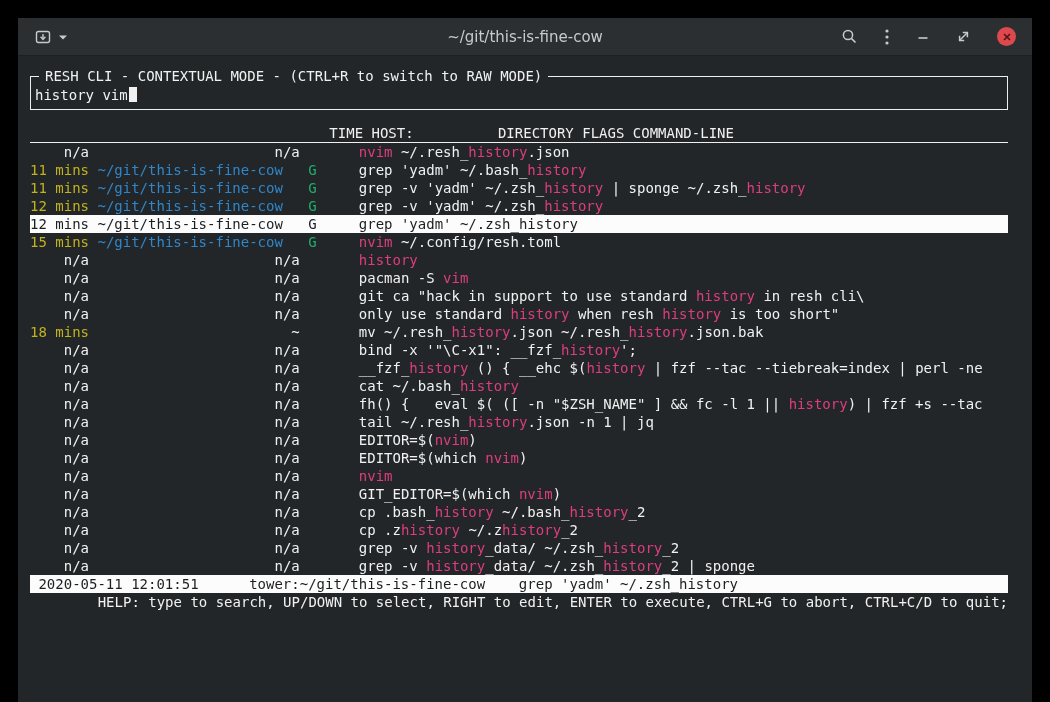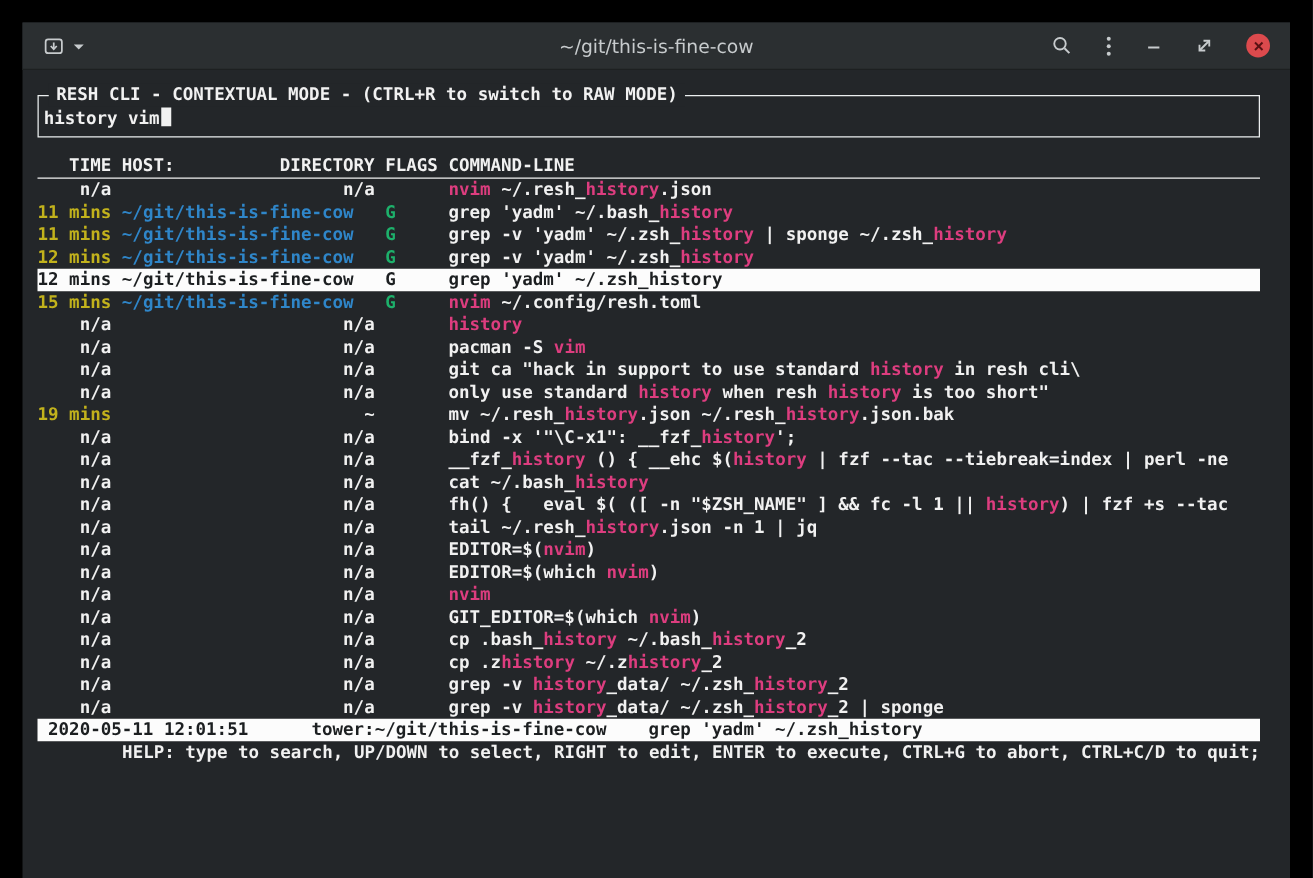--- a/index.html
+++ b/index.html
@@ -27,35 +27,35 @@
     width:19px;height:19px;border-radius:50%;background:var(--red,#dc4a4d);
     display:flex;align-items:center;justify-content:center;
   }
   
   .term{
     padding:10px 24px 0 12px;
     color:var(--fg,#f1f1f1);
   }
   .mono, .trow{
     font-family:"DejaVu Sans Mono","Liberation Mono",monospace;
-    font-size:14px;line-height:18px;font-weight:700;white-space:pre;
+    font-size:14px;line-height:18px;font-weight:400;white-space:pre;
   }
   .resh-box{
     position:relative;border:1px solid #eceff0;
     margin:10px 0 14px 0;padding:9px 6px 5px 4px;
   }
   .legend{
     position:absolute;top:-10px;left:8px;background:var(--termbg,#232629);
     padding:0 6px;
   }
   .cursor{
     display:inline-block;width:8px;height:15px;background:var(--fg,#f1f1f1);
     vertical-align:-2px;margin-left:1px;
   }
-  .thead{border-bottom:1px solid var(--fg,#f1f1f1);}
+  .thead{border-bottom:1px solid var(--fg,#f1f1f1);text-align:center;}
   .trow{height:18px;overflow:hidden;}
   .c-time{color:var(--yellow,#c2b21c);}
   .c-host{color:var(--host,#2f86c9);}
   .c-flags{color:var(--green,#1db16b);}
   .c-match{color:var(--match,#dd3d7f);}
   .selected{background:var(--selbg,#fcfcfc);}
   .selected span{color:var(--selfg,#1c1f21) !important;}
   .statusbar{
     background:var(--selbg,#fcfcfc);color:var(--selfg,#1c1f21);
   }
@@ -147,21 +147,21 @@
           <div class="trow"><span>    n/a</span><span> </span><span>                     n/a</span><span> </span><span>     </span><span> </span><span class="c-match">nvim</span><span> ~/.resh_</span><span class="c-match">history</span><span>.json</span></div>
           <div class="trow"><span class="c-time">11 mins</span><span> </span><span class="c-host">~/git/this-is-fine-cow</span><span>  </span><span> </span><span class="c-flags">G    </span><span> </span><span>grep 'yadm' ~/.bash_</span><span class="c-match">history</span></div>
           <div class="trow"><span class="c-time">11 mins</span><span> </span><span class="c-host">~/git/this-is-fine-cow</span><span>  </span><span> </span><span class="c-flags">G    </span><span> </span><span>grep -v 'yadm' ~/.zsh_</span><span class="c-match">history</span><span> | sponge ~/.zsh_</span><span class="c-match">history</span></div>
           <div class="trow"><span class="c-time">12 mins</span><span> </span><span class="c-host">~/git/this-is-fine-cow</span><span>  </span><span> </span><span class="c-flags">G    </span><span> </span><span>grep -v 'yadm' ~/.zsh_</span><span class="c-match">history</span></div>
           <div class="trow selected"><span class="c-time">12 mins</span><span> </span><span class="c-host">~/git/this-is-fine-cow</span><span>  </span><span> </span><span class="c-flags">G    </span><span> </span><span>grep 'yadm' ~/.zsh_</span><span class="c-match">history</span></div>
           <div class="trow"><span class="c-time">15 mins</span><span> </span><span class="c-host">~/git/this-is-fine-cow</span><span>  </span><span> </span><span class="c-flags">G    </span><span> </span><span class="c-match">nvim</span><span> ~/.config/resh.toml</span></div>
           <div class="trow"><span>    n/a</span><span> </span><span>                     n/a</span><span> </span><span>     </span><span> </span><span class="c-match">history</span></div>
           <div class="trow"><span>    n/a</span><span> </span><span>                     n/a</span><span> </span><span>     </span><span> </span><span>pacman -S </span><span class="c-match">vim</span></div>
           <div class="trow"><span>    n/a</span><span> </span><span>                     n/a</span><span> </span><span>     </span><span> </span><span>git ca "hack in support to use standard </span><span class="c-match">history</span><span> in resh cli\</span></div>
           <div class="trow"><span>    n/a</span><span> </span><span>                     n/a</span><span> </span><span>     </span><span> </span><span>only use standard </span><span class="c-match">history</span><span> when resh </span><span class="c-match">history</span><span> is too short"</span></div>
-          <div class="trow"><span class="c-time">19 mins</span><span> </span><span>                       ~</span><span> </span><span>     </span><span> </span><span>mv ~/.resh_</span><span class="c-match">history</span><span>.json ~/.resh_</span><span class="c-match">history</span><span>.json.bak</span></div>
+          <div class="trow"><span class="c-time">18 mins</span><span> </span><span>                       ~</span><span> </span><span>     </span><span> </span><span>mv ~/.resh_</span><span class="c-match">history</span><span>.json ~/.resh_</span><span class="c-match">history</span><span>.json.bak</span></div>
           <div class="trow"><span>    n/a</span><span> </span><span>                     n/a</span><span> </span><span>     </span><span> </span><span>bind -x '"\C-x1": __fzf_</span><span class="c-match">history</span><span>';</span></div>
           <div class="trow"><span>    n/a</span><span> </span><span>                     n/a</span><span> </span><span>     </span><span> </span><span>__fzf_</span><span class="c-match">history</span><span> () { __ehc $(</span><span class="c-match">history</span><span> | fzf --tac --tiebreak=index | perl -ne</span></div>
           <div class="trow"><span>    n/a</span><span> </span><span>                     n/a</span><span> </span><span>     </span><span> </span><span>cat ~/.bash_</span><span class="c-match">history</span></div>
           <div class="trow"><span>    n/a</span><span> </span><span>                     n/a</span><span> </span><span>     </span><span> </span><span>fh() {   eval $( ([ -n "$ZSH_NAME" ] &amp;&amp; fc -l 1 || </span><span class="c-match">history</span><span>) | fzf +s --tac</span></div>
           <div class="trow"><span>    n/a</span><span> </span><span>                     n/a</span><span> </span><span>     </span><span> </span><span>tail ~/.resh_</span><span class="c-match">history</span><span>.json -n 1 | jq</span></div>
           <div class="trow"><span>    n/a</span><span> </span><span>                     n/a</span><span> </span><span>     </span><span> </span><span>EDITOR=$(</span><span class="c-match">nvim</span><span>)</span></div>
           <div class="trow"><span>    n/a</span><span> </span><span>                     n/a</span><span> </span><span>     </span><span> </span><span>EDITOR=$(which </span><span class="c-match">nvim</span><span>)</span></div>
           <div class="trow"><span>    n/a</span><span> </span><span>                     n/a</span><span> </span><span>     </span><span> </span><span class="c-match">nvim</span></div>
           <div class="trow"><span>    n/a</span><span> </span><span>                     n/a</span><span> </span><span>     </span><span> </span><span>GIT_EDITOR=$(which </span><span class="c-match">nvim</span><span>)</span></div>
           <div class="trow"><span>    n/a</span><span> </span><span>                     n/a</span><span> </span><span>     </span><span> </span><span>cp .bash_</span><span class="c-match">history</span><span> ~/.bash_</span><span class="c-match">history</span><span>_2</span></div>

